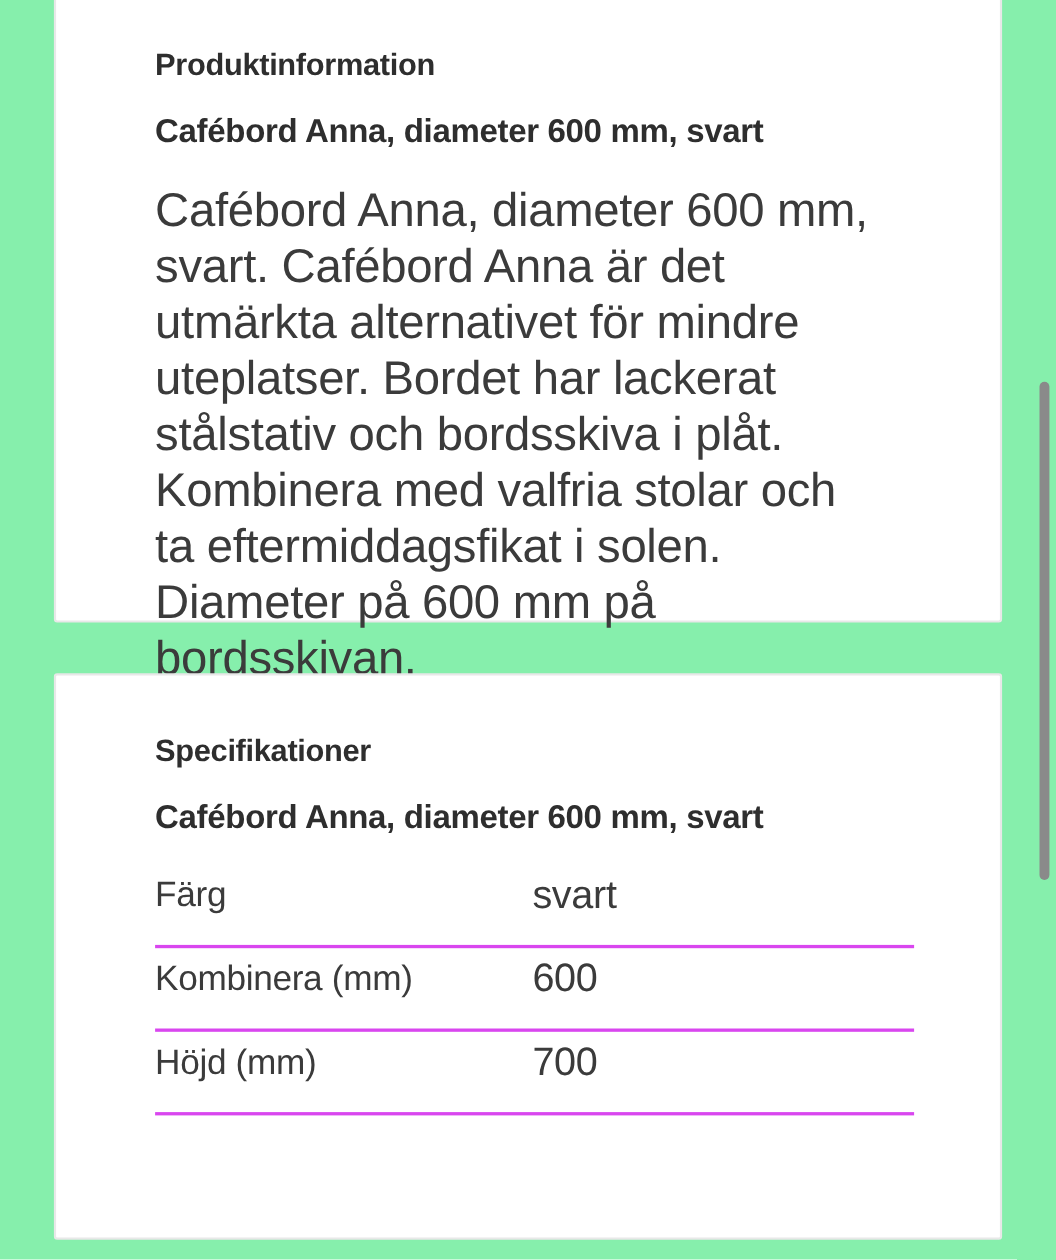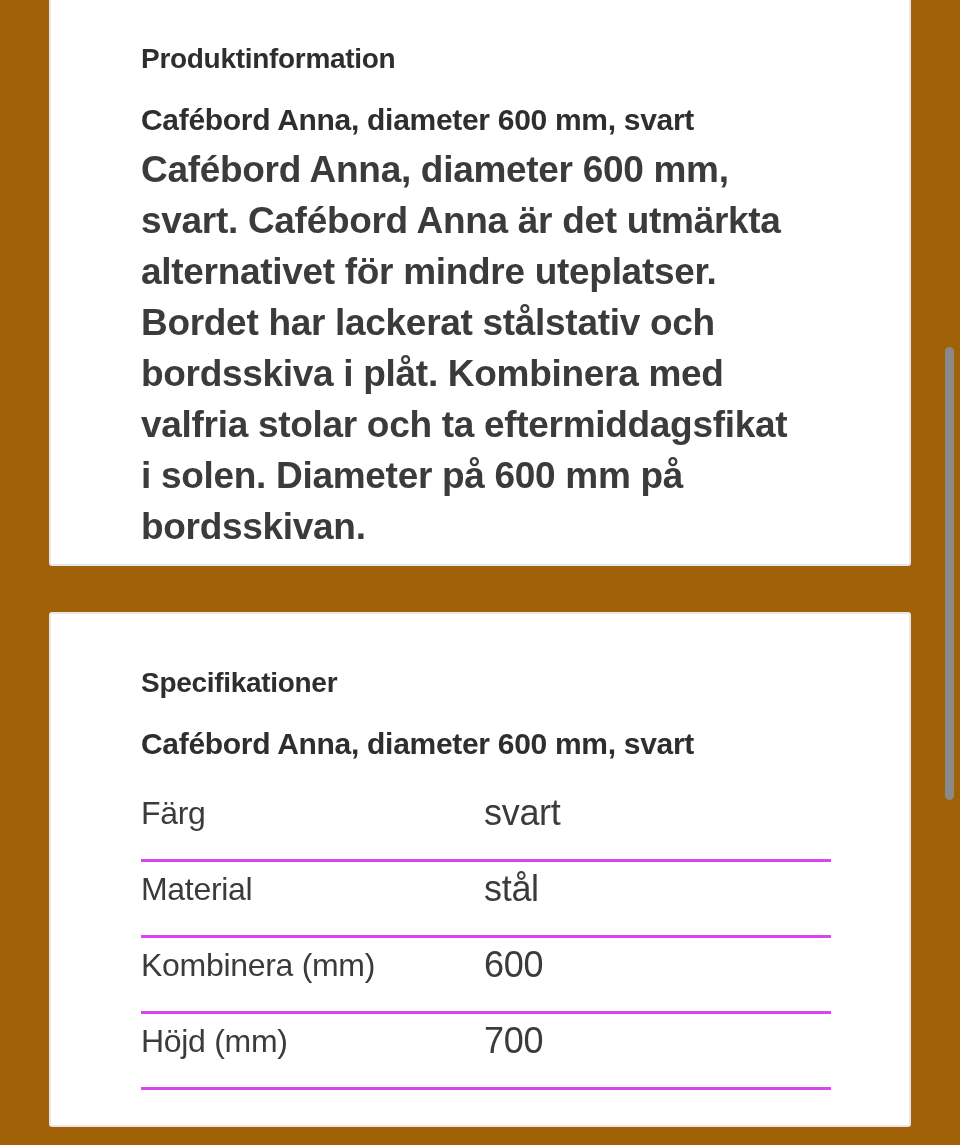--- a/index.html
+++ b/index.html
@@ -3,21 +3,21 @@
 <meta charset="utf-8">
 <style>
   * { margin: 0; padding: 0; box-sizing: border-box; }
   html, body { background: #ffffff; }
   body { font-family: "Liberation Sans", "DejaVu Sans", sans-serif; }
 
   .screen {
     position: relative;
     width: 960px;
     height: 1145px;
-    background: #a16207;
+    background: #86efac;
     overflow: hidden;
   }
 
   .card {
     position: absolute;
     left: 49px;
     width: 862px;
     background: #ffffff;
     border: 2px solid #e8e8e8;
     border-radius: 3px;
@@ -47,25 +47,25 @@
     font-size: 30px;
     line-height: 36px;
     font-weight: bold;
     color: #2e2e2e;
     letter-spacing: -0.3px;
     margin-top: 26px;
     white-space: nowrap;
   }
 
   .description {
-    margin-top: 6px;
+    margin-top: 28px;
     width: 665px;
-    font-size: 37px;
+    font-size: 43px;
     line-height: 51px;
-    font-weight: bold;
+    font-weight: normal;
     color: #3b3b3b;
     letter-spacing: -0.3px;
   }
 
   .spec-table {
     margin-top: 24px;
     width: 690px;
   }
 
   .spec-row {
@@ -116,24 +116,20 @@
   <section class="card card-specifications">
     <h3 class="section-title">Specifikationer</h3>
     <h2 class="product-name">Cafébord Anna, diameter 600 mm, svart</h2>
 
     <div class="spec-table">
       <div class="spec-row">
         <div class="spec-label">Färg</div>
         <div class="spec-value">svart</div>
       </div>
       <div class="spec-row">
-        <div class="spec-label">Material</div>
-        <div class="spec-value">stål</div>
-      </div>
-      <div class="spec-row">
         <div class="spec-label">Kombinera (mm)</div>
         <div class="spec-value">600</div>
       </div>
       <div class="spec-row">
         <div class="spec-label">Höjd (mm)</div>
         <div class="spec-value">700</div>
       </div>
     </div>
   </section>
 

